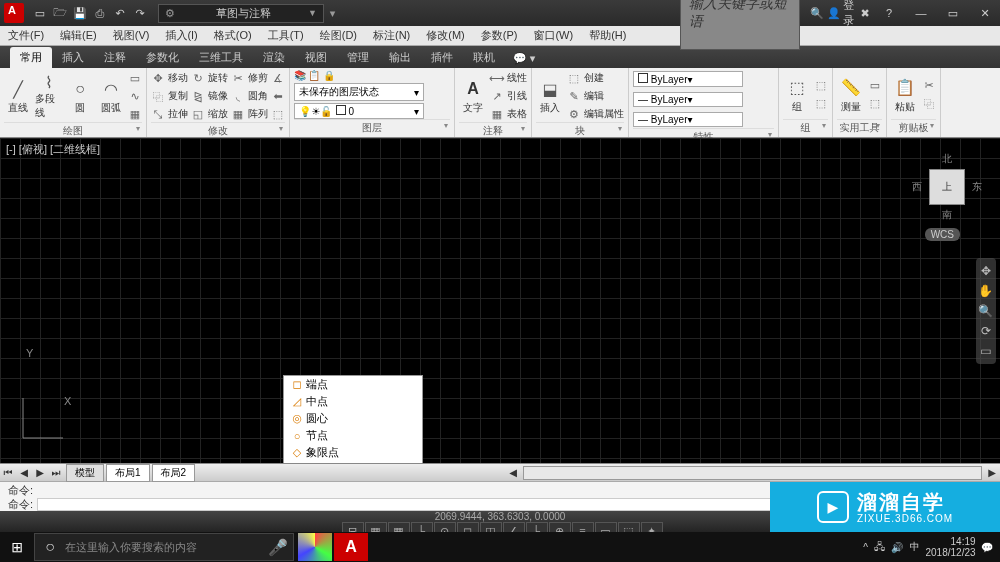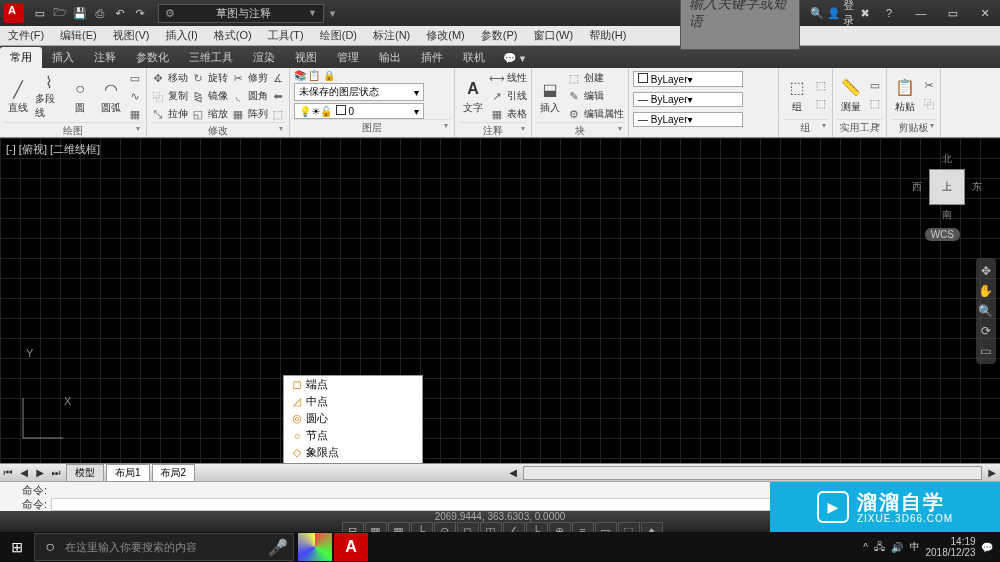--- a/index.html
+++ b/index.html
@@ -22,21 +22,21 @@
 .titlebar .win-controls { display:flex; gap:2px; margin-left:auto; }
 .titlebar .win-controls span { width:30px; height:20px; display:flex; align-items:center; justify-content:center; color:#ccc; cursor:pointer; }
 
 
 .menubar { height:20px; background:#e8e8e8; border-bottom:1px solid #aaa; display:flex; font-size:11px; }
 .menubar span { padding:2px 8px; color:#333; cursor:pointer; }
 
 
 .ribbon-tabs { height:22px; background:linear-gradient(#444,#333); display:flex; font-size:11px; align-items:flex-end; }
 .ribbon-tabs span { padding:3px 10px; color:#ccc; cursor:pointer; }
-.ribbon-tabs span.active { background:#f0f0f0; color:#000; border-radius:3px 3px 0 0; }
+.ribbon-tabs span.active { background:#f0f0f0; color:#000; border-radius:3px 3px 0 0;margin-left:10px; }
 .ribbon-tabs .extra { color:#ccc; padding:3px 8px; }
 
 
 .ribbon { height:70px; background:#f0f0f0; border-bottom:1px solid #888; display:flex; font-size:10px; }
 .panel { border-right:1px solid #ccc; display:flex; flex-direction:column; padding:2px 4px; }
 .panel-body { flex:1; display:flex; align-items:center; gap:3px; }
 .panel-title { text-align:center; color:#555; font-size:10px; border-top:1px solid #ddd; padding-top:1px; position:relative; }
 .panel-title::after { content:"▾"; font-size:8px; color:#888; position:absolute; right:2px; }
 .rbtn { display:flex; flex-direction:column; align-items:center; justify-content:center; width:28px; height:48px; cursor:pointer; }
 .rbtn .ico { width:24px; height:24px; display:flex; align-items:center; justify-content:center; font-size:16px; color:#555; }
@@ -74,21 +74,21 @@
 .ctxmenu .row .ico { width:18px; height:14px; display:flex; align-items:center; justify-content:center; color:#d97a00; font-size:11px; }
 
 
 .layouttabs { height:18px; background:linear-gradient(#eee,#ccc); border-top:1px solid #888; display:flex; align-items:center; font-size:10px; }
 .layouttabs .navbtn { width:16px; text-align:center; color:#333; cursor:pointer; }
 .layouttabs .tab { padding:1px 8px; border:1px solid #999; background:#fff; margin-left:2px; cursor:pointer; }
 .layouttabs .tab.active { background:#e0e0e0; }
 .layouttabs .hscroll { margin-left:310px; }
 
 
-.cmdline { height:30px; background:#f4f4f4; border-top:1px solid #aaa; font-size:11px; padding:1px 22px; }
+.cmdline { height:30px; background:#f4f4f4; border-top:1px solid #aaa; font-size:11px; padding:1px 8px; }
 .cmdline .row { display:flex; align-items:center; height:14px; }
 .cmdline .prompt { color:#333; }
 .cmdline .input { flex:1; background:#fff; border:1px solid #ccc; height:13px; margin-left:4px; }
 
 
 .statusbar { height:22px; background:linear-gradient(#444,#222); display:flex; align-items:center; font-size:10px; color:#ccc;flex-direction:column; }
 .statusbar .coords { padding:0 8px; color:#aaa; }
 .statusbar .toggles { display:flex; gap:1px; margin-left:4px; }
 .statusbar .toggles span { width:22px; height:18px; background:#333; border:1px solid #555; display:flex; align-items:center; justify-content:center; color:#aaa; cursor:pointer; font-size:11px; }
 .statusbar .right { margin-left:auto; display:flex; gap:1px; }
@@ -345,20 +345,21 @@
         </div>
       <div class="prop-combo">
           <span>— <span>ByLayer</span></span>
           <span>▾</span>
         </div>
       <div class="prop-combo">
           <span>— <span>ByLayer</span></span>
           <span>▾</span>
         </div>
     </div>
+    <div class="panel-title">特性</div>
   </div>
 
   <div class="panel">
     <div class="panel-body">
         <div class="rbtn">
           <div class="ico">⬚</div>
           <div class="lbl">组</div>
         </div>
     <div class="rcol">
           <div class="ritem">

